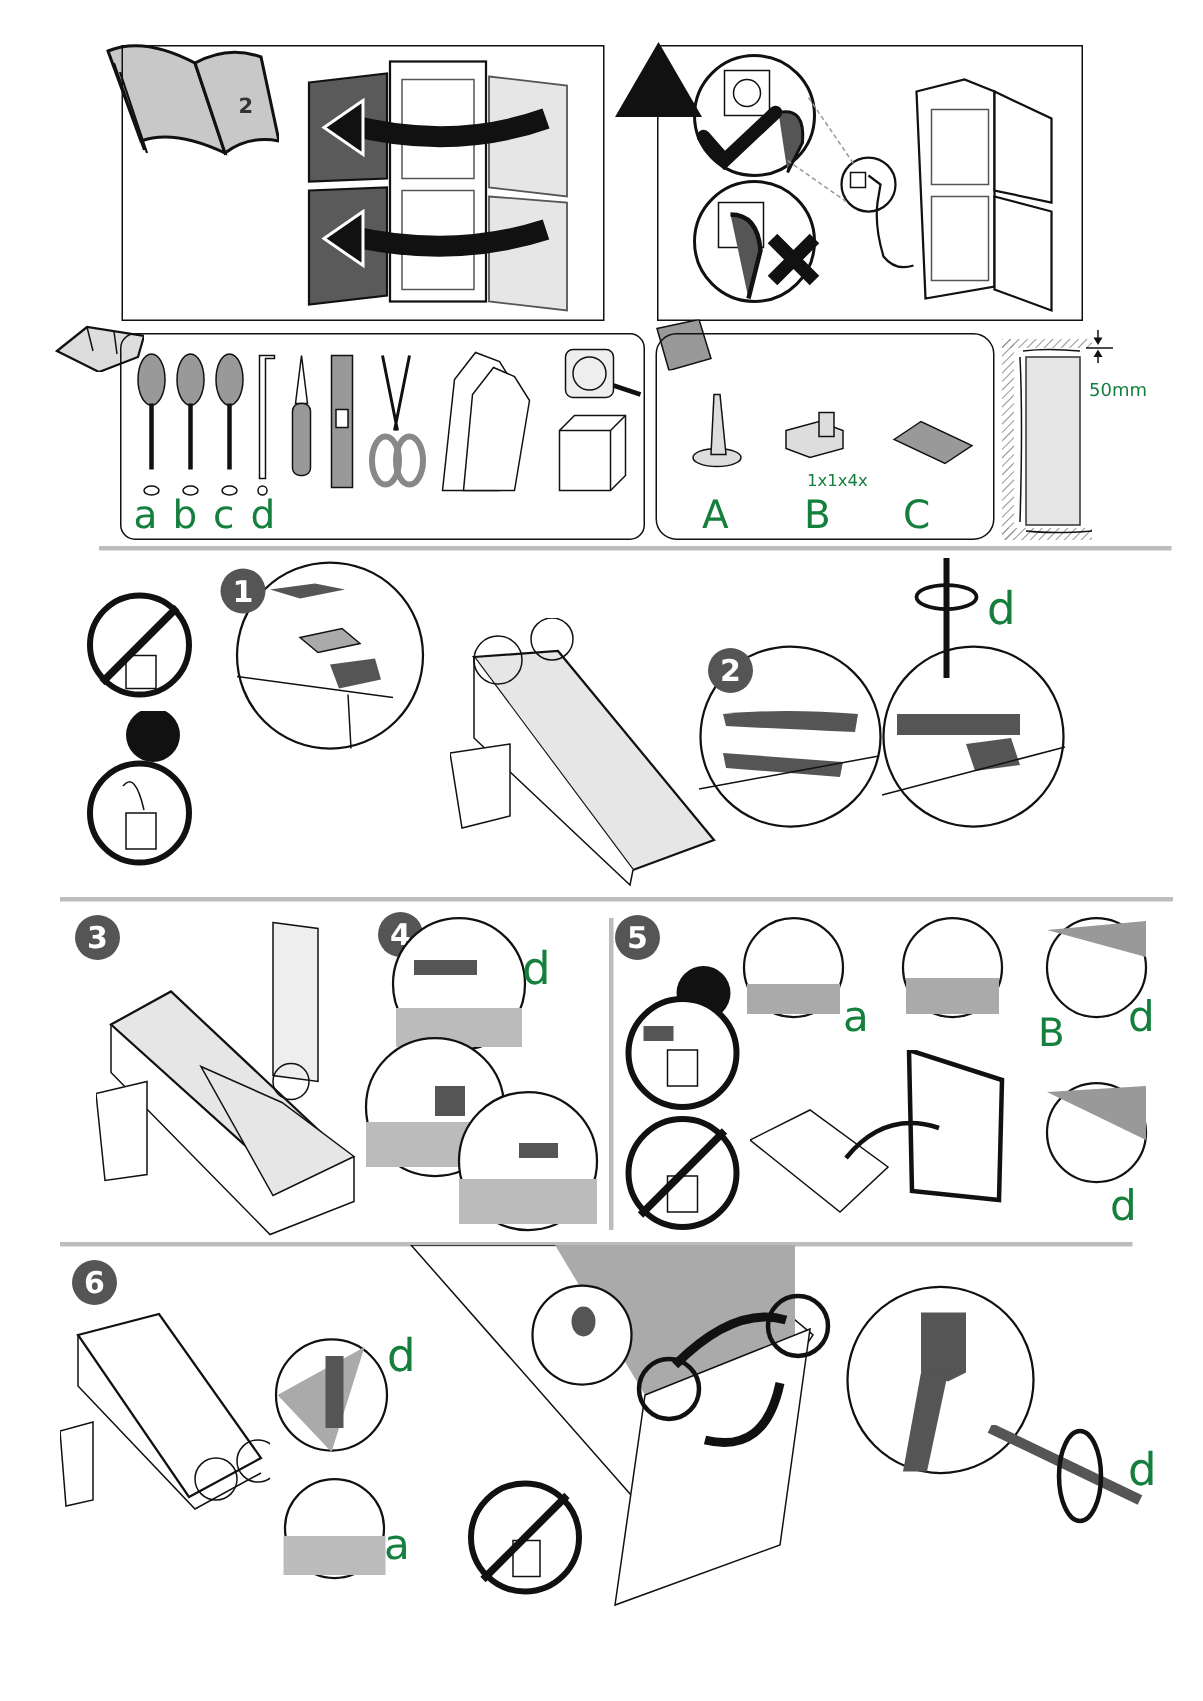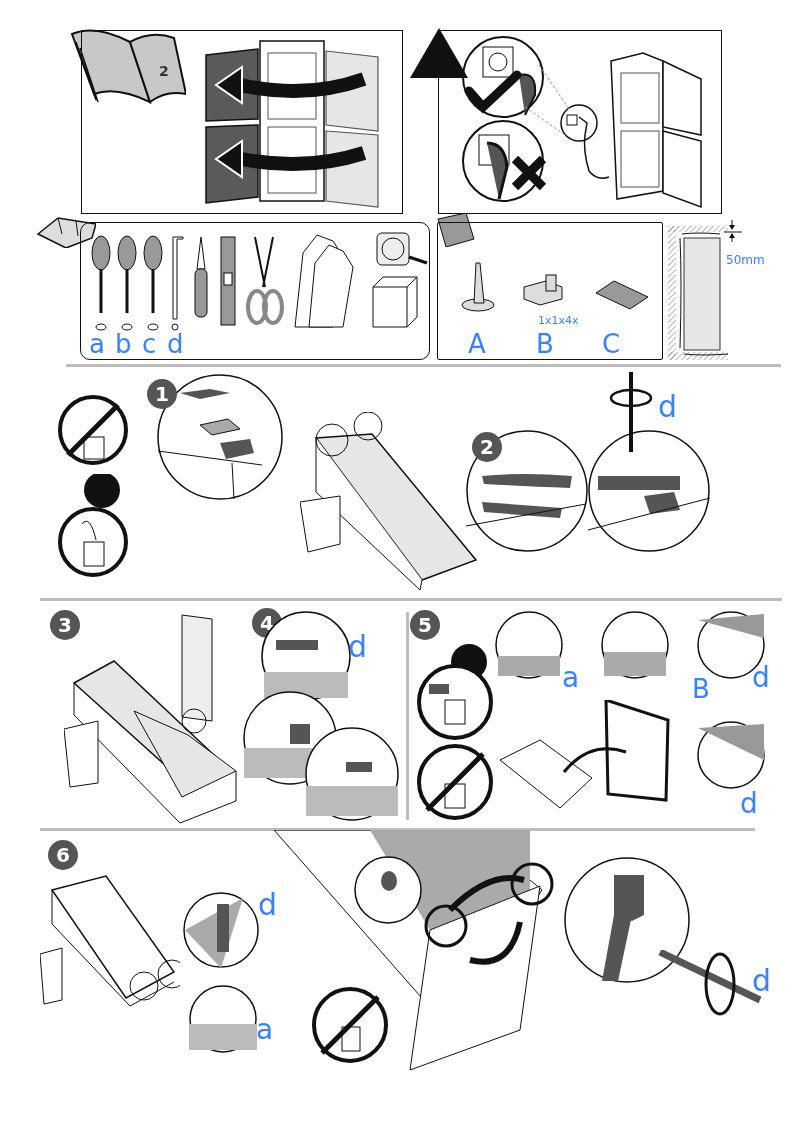--- a/index.html
+++ b/index.html
@@ -1,20 +1,20 @@
 <!DOCTYPE html>
 <html><head>
 <meta charset="utf-8">
 <style>
   html, body { margin: 0; padding: 0; background: #ffffff; }
   body { width: 802px; height: 1134px; position: relative; overflow: hidden;
          font-family: "DejaVu Sans", sans-serif; color: #111; }
   .abs { position: absolute; }
   svg { display: block; }
-  .lbl { position: absolute; font-family: "DejaVu Sans", sans-serif; color: #3b82f6; line-height: 1; }
+  .lbl { position: absolute; font-family: "DejaVu Sans", sans-serif; color: #15803d; line-height: 1; }
   .stepnum { position: absolute; width: 30px; height: 30px; border-radius: 50%;
              background: #555; color: #fff; font-weight: bold; font-size: 20px;
              display: flex; align-items: center; justify-content: center;
              font-family: "DejaVu Sans", sans-serif; }
   .hdiv { position: absolute; height: 3px; background: #bdbdbd; }
   .vdiv { position: absolute; width: 3px; background: #bdbdbd; }
 </style>
 </head>
 <body>
 
@@ -140,21 +140,21 @@
   <span class="lbl" style="left:34px;top:108px;font-size:26px;">b</span>
   <span class="lbl" style="left:61px;top:108px;font-size:26px;">c</span>
   <span class="lbl" style="left:86px;top:108px;font-size:26px;">d</span>
 </div>
 
 <div class="abs" style="left:436px;top:213px;">
   <svg width="40" height="34" viewBox="0 0 40 34">
       <path d="M2 6 L30 0 L38 26 L10 34 Z" fill="#999" stroke="#111"></path>
     </svg>
 </div>
-<div class="abs" style="left:437px;top:222px;width:224px;height:136px;border:1.5px solid #111;border-radius:2px;">
+<div class="abs" style="left:437px;top:222px;width:224px;height:136px;border:1.5px solid #111;border-radius:14px;">
   <svg width="224" height="136" viewBox="0 0 224 136">
     <g>
         <ellipse cx="40" cy="82" rx="16" ry="6" fill="#ddd" stroke="#111"></ellipse>
         <path d="M36 80 L38 40 L42 40 L46 80 Z" fill="#ddd" stroke="#111"></path>
       </g>
     <g>
         <path d="M86 64 L108 58 L124 64 L124 76 L102 82 L86 76 Z" fill="#ddd" stroke="#111"></path>
         <rect x="108" y="52" width="10" height="16" fill="#ddd" stroke="#111"></rect>
       </g>
     <g>

